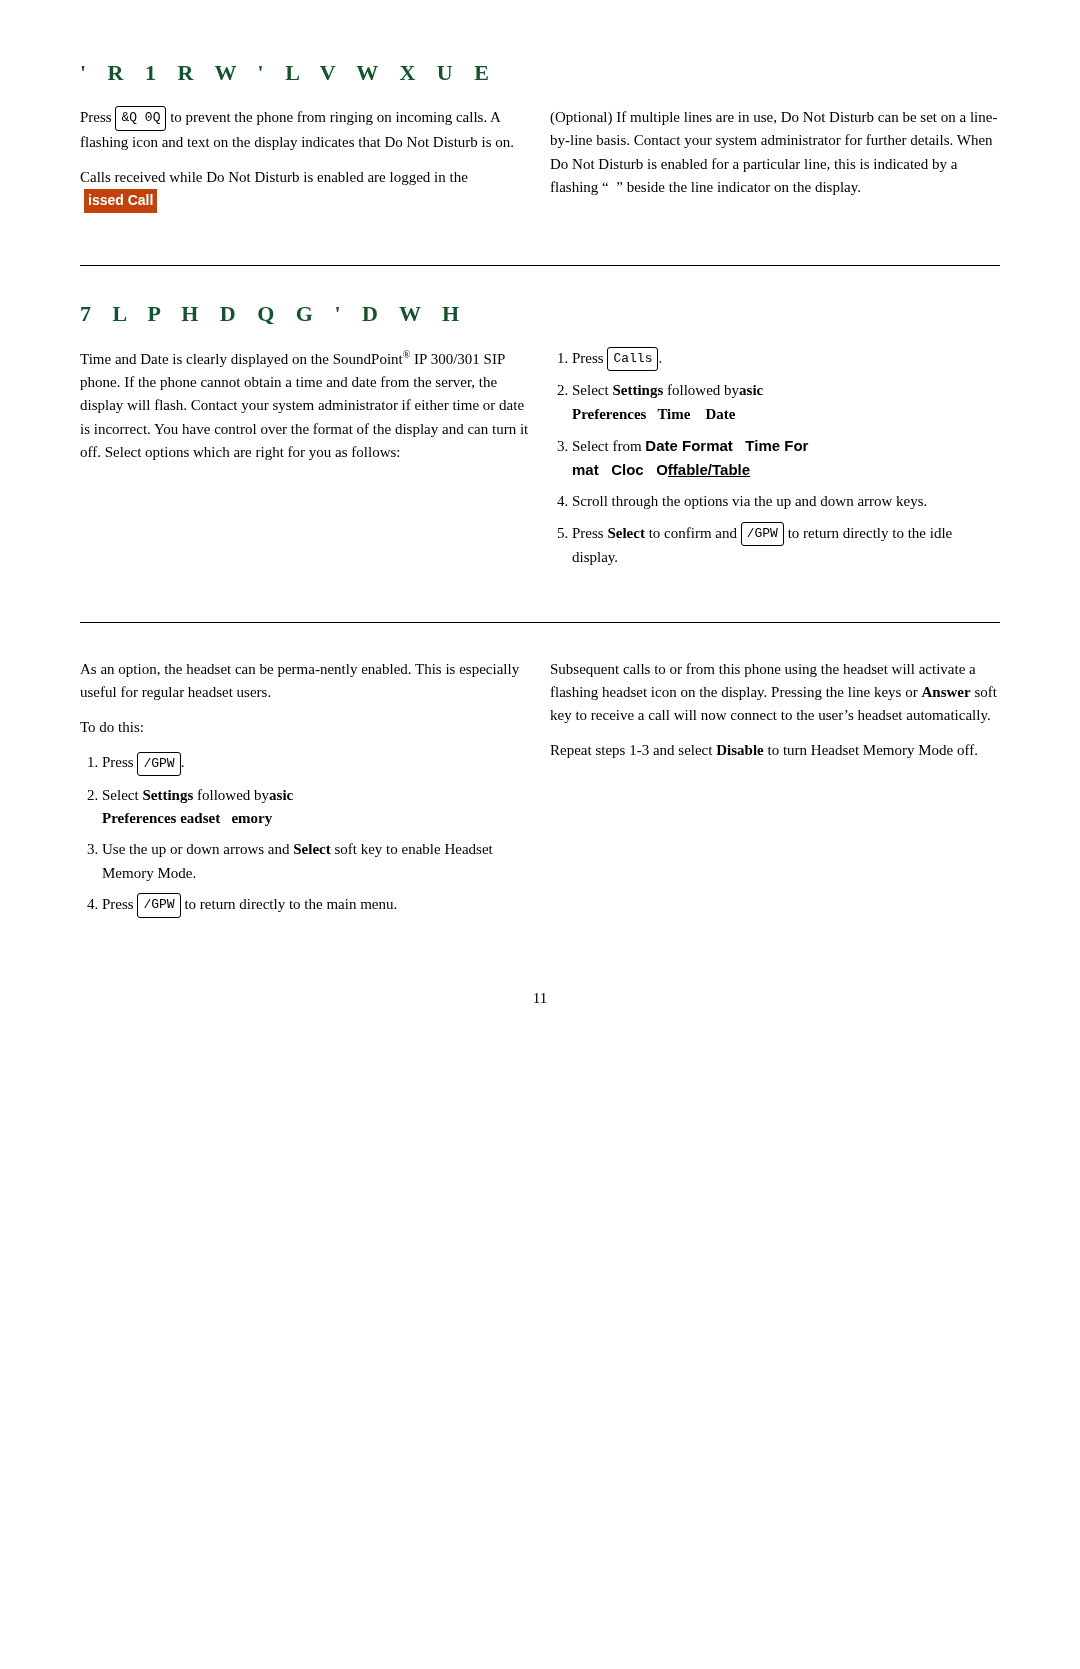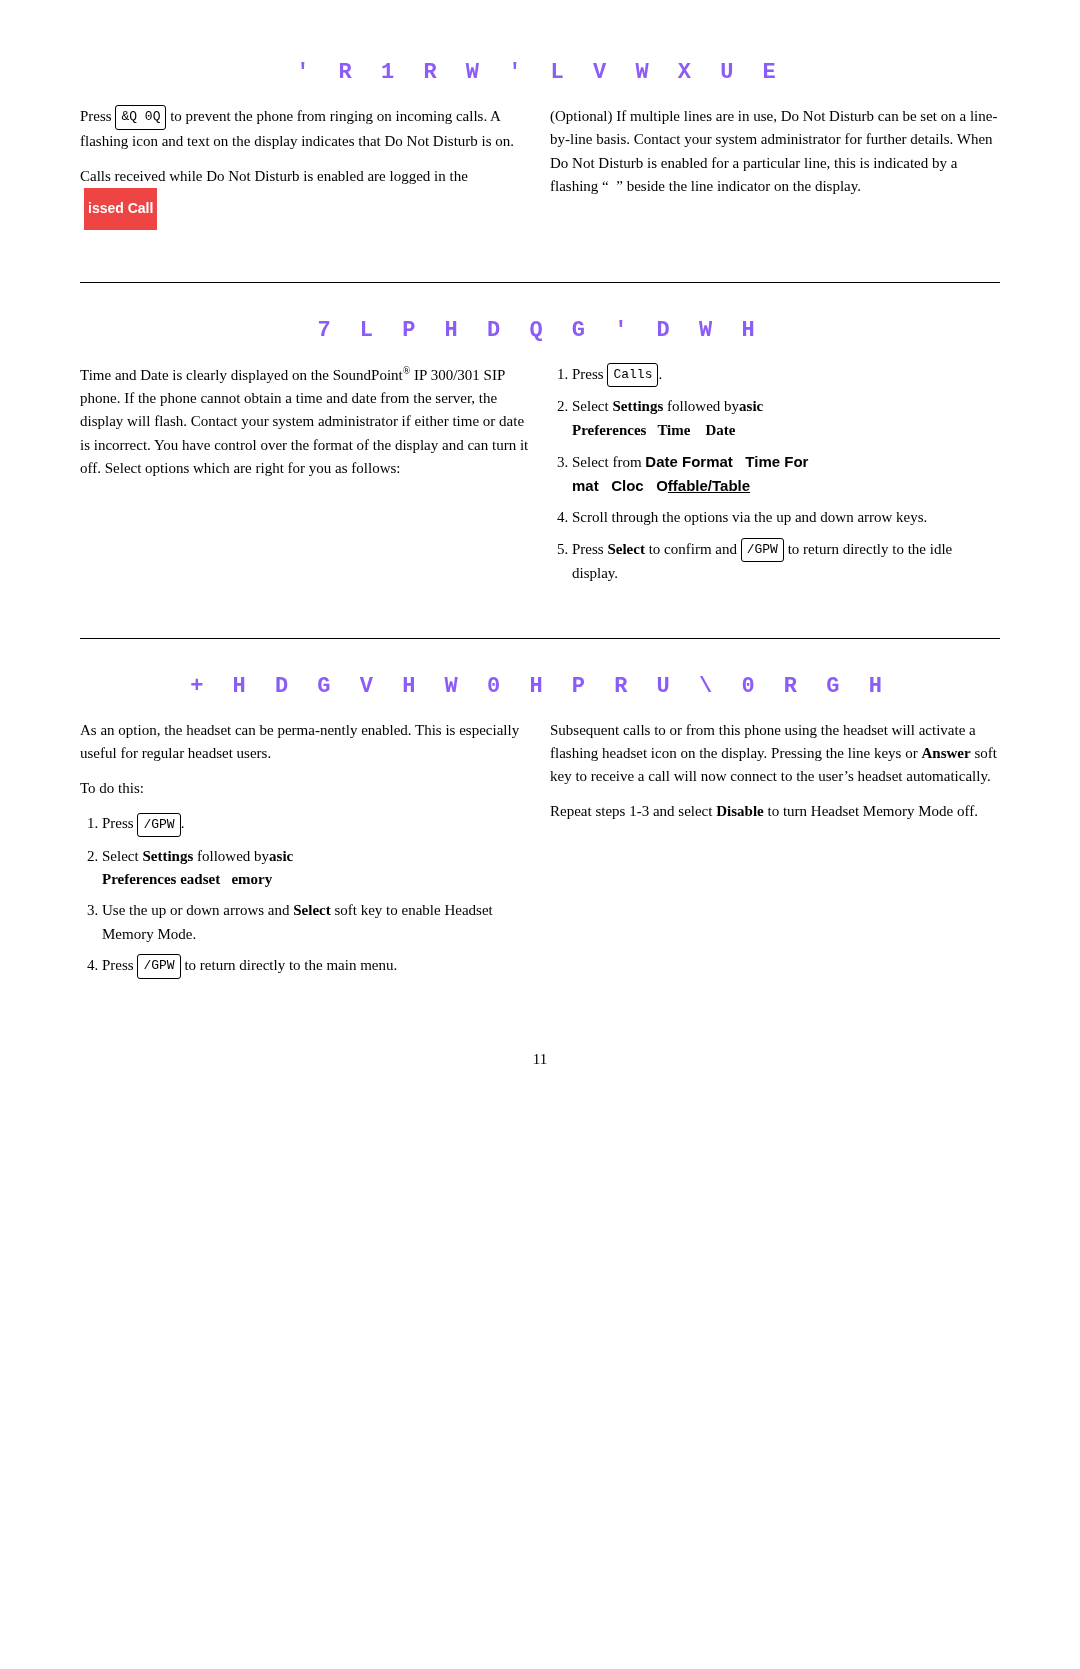--- a/index.html
+++ b/index.html
@@ -16,27 +16,26 @@
       width: 1080px;
       min-height: 1669px;
       padding: 60px 80px;
     }
 
     .section {
       margin-bottom: 40px;
     }
 
     .section-title {
-      font-family: Liberation Mono, monospace;
+      font-family: Liberation Serif, serif;
       font-size: 22px;
       font-weight: bold;
       letter-spacing: 8px;
       margin-bottom: 20px;
-      color: #8b5cf6;
-      text-align: center;
+      color: #14532d;
     }
 
     .two-col {
       display: flex;
       gap: 20px;
     }
 
     .col {
       flex: 1;
     }
@@ -87,23 +86,23 @@
     .superscript {
       font-size: 10px;
       vertical-align: super;
     }
 
     .missed-call-badge {
       display: inline-block;
       font-weight: bold;
       font-family: Arial, Helvetica, sans-serif;
       font-size: 14px;
-      background: #ef4444;
+      background: #c2410c;
       color: #fff;
-      padding: 10px 4px;
+      padding: 1px 4px;
       margin-left: 4px;
     }
 
     .format-options {
       font-weight: bold;
       font-family: Arial, Helvetica, sans-serif;
     }
   </style>
 </head>
 <body>
@@ -155,21 +154,20 @@
           Press <span class="settings-bold">Select</span> to confirm and <span class="kbd">/GPW</span> to return directly to the idle display.
         </li>
       </ol>
     </div>
   </div>
 </div>
 
 <hr class="divider">
 
 <div class="section">
-  <h2 class="section-title">+ H D G V H W  0 H P R U \ 0 R G H</h2>
   <div class="two-col">
     <div class="col">
       <p>
         As an option, the headset can be perma-nently enabled.  This is especially useful for regular headset users.
       </p>
       <p>To do this:</p>
       <ol>
         <li>
           Press <span class="kbd">/GPW</span>.
         </li>

